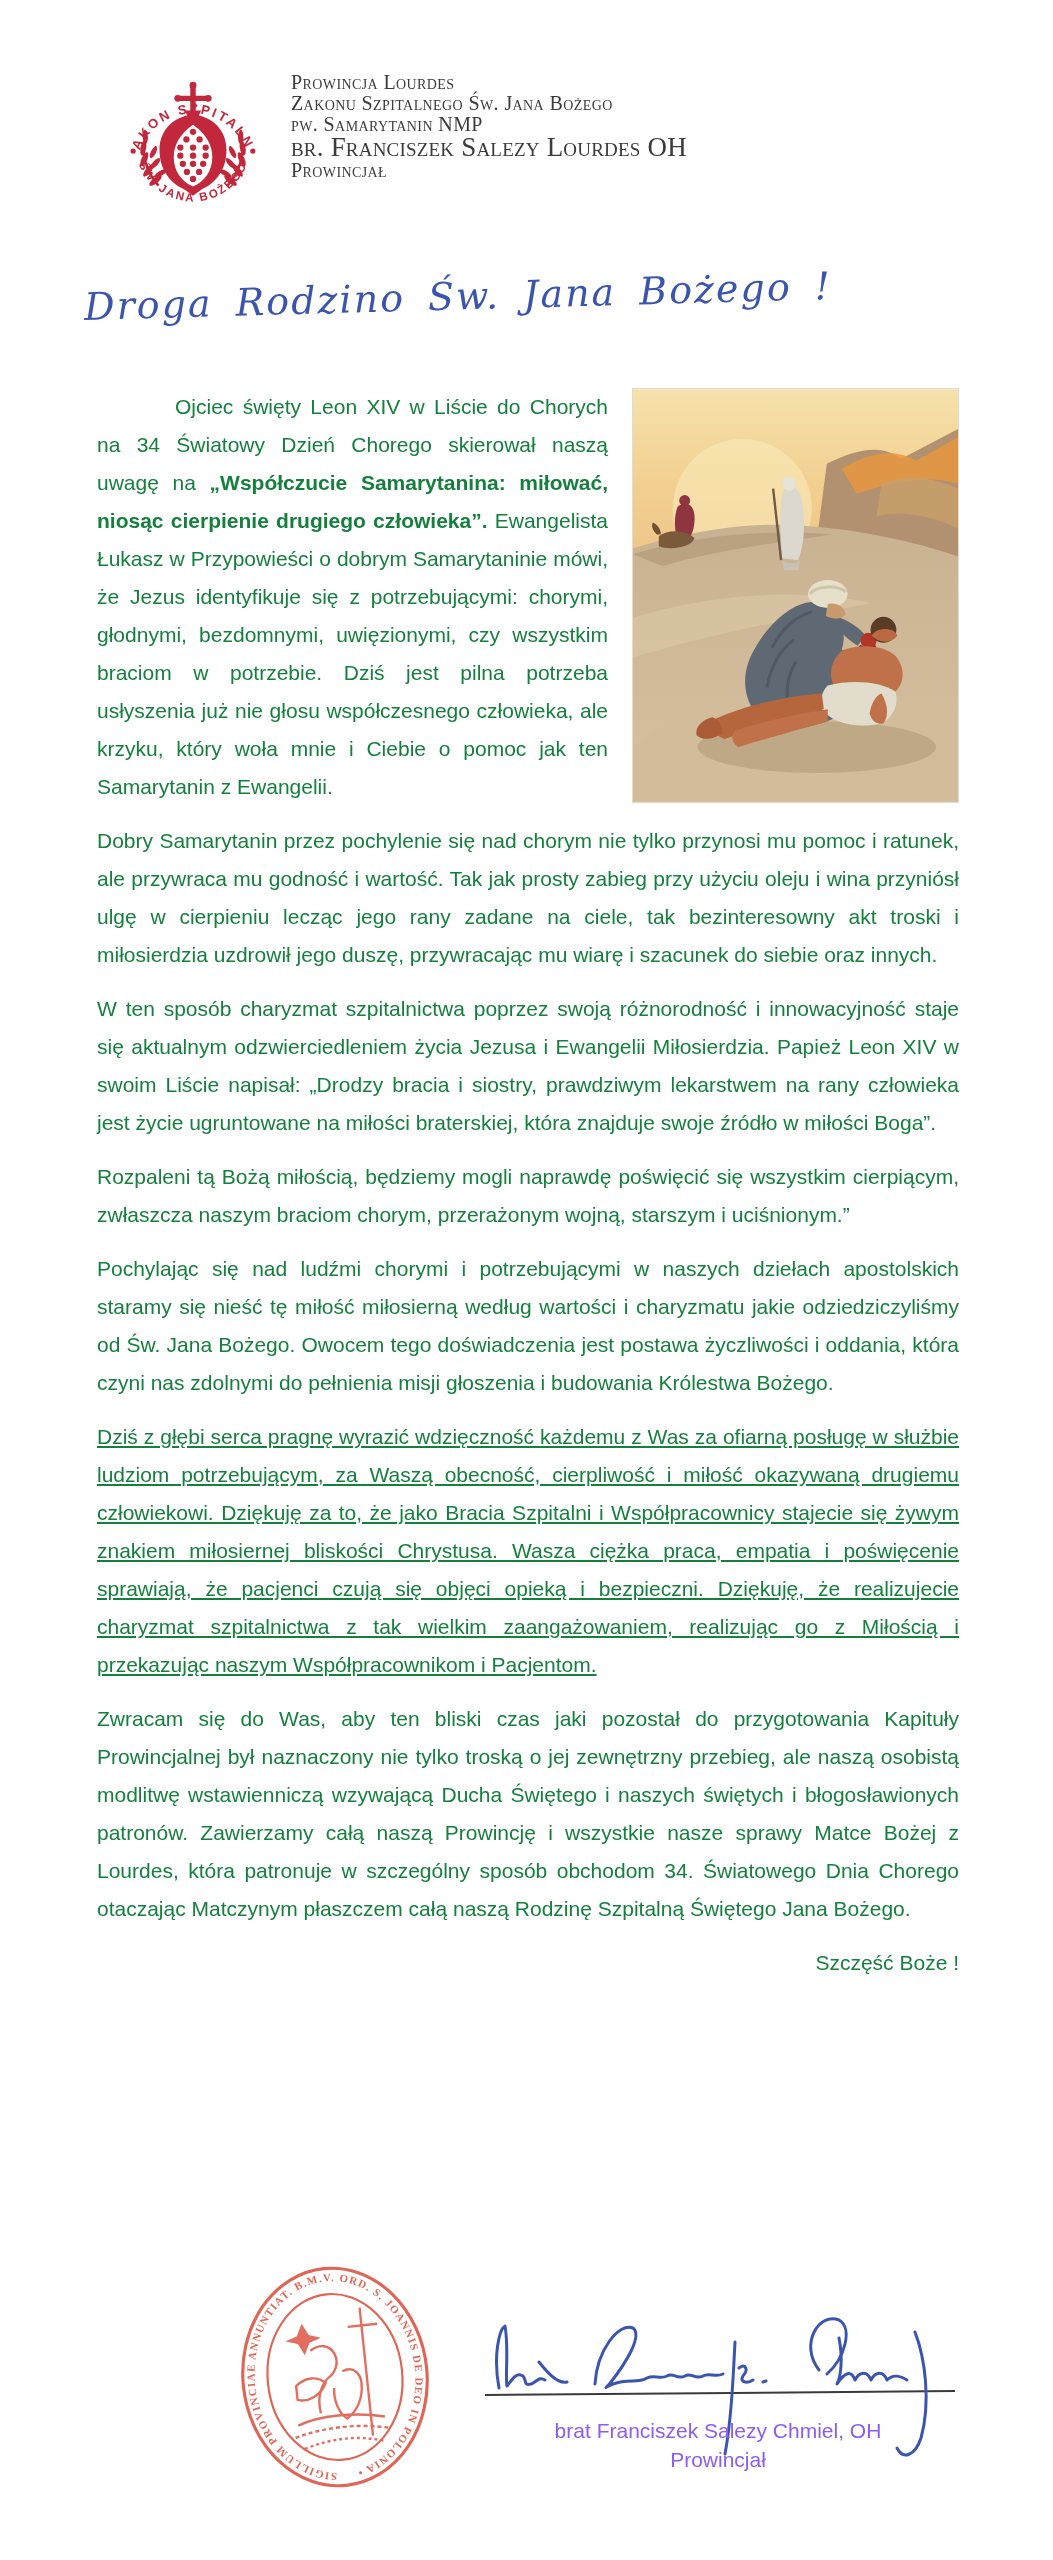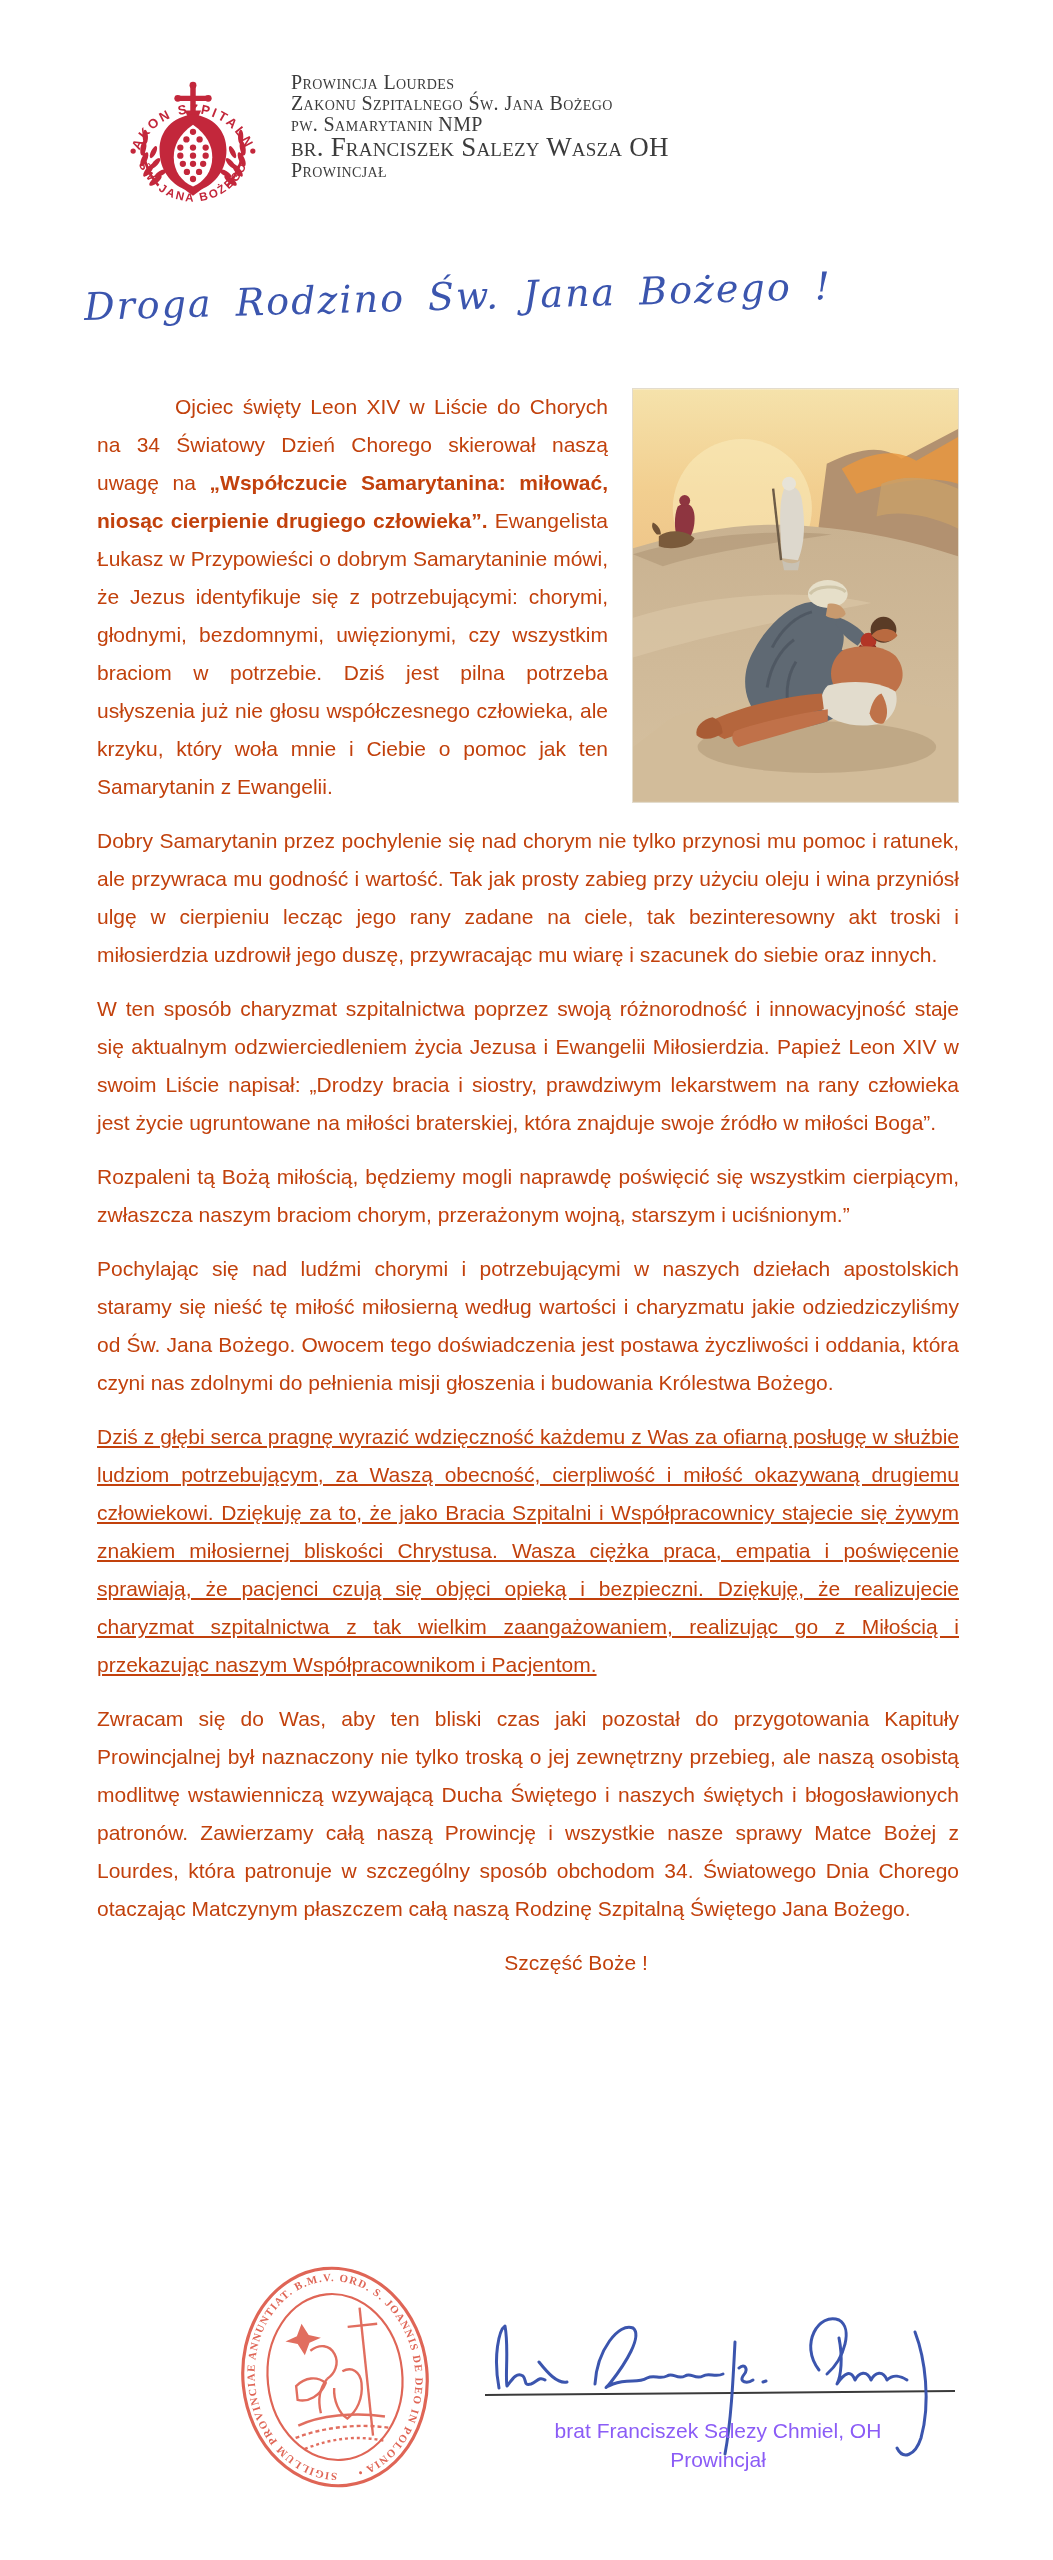--- a/index.html
+++ b/index.html
@@ -38,32 +38,32 @@
     font-family:"DejaVu Serif",serif;font-style:italic;
     color:var(--ink-blue,#3b55ae);
     font-size:38px;letter-spacing:2px;word-spacing:9px;
     transform:rotate(-1.6deg);
     white-space:nowrap;
   }
   
   .content{
     position:absolute;left:97px;top:388px;width:862px;
     font-size:21px;line-height:38px;text-align:justify;
-    color:#c2410c;
+    color:#15803d;
   }
   .painting{
     float:right;width:327px;height:415px;
     margin:0 0 12px 24px;
     border:1px solid #e3dccd;
   }
   .content p{margin-bottom:16px;}
   .p1{text-indent:78px;margin-bottom:26px;}
   .p4{margin-bottom:38px;}
   .p6{margin-bottom:26px;text-decoration:underline;}
-  .closing{margin-left:96px;margin-top:8px;text-align:center;}
+  .closing{margin-left:96px;margin-top:8px;text-align:right;}
   b{font-weight:bold;}
   
   .seal{position:absolute;left:236px;top:2262px;width:198px;height:230px;
         transform:rotate(-6deg);opacity:.92;}
   .sig-wrap{position:absolute;left:483px;top:2292px;width:480px;height:180px;}
   .sig-svg{position:absolute;left:0;top:0;width:480px;height:180px;}
   .sig-name{
     position:absolute;left:478px;top:2416px;width:480px;
     text-align:center;font-size:21px;line-height:29px;color:#8b5cf6;
   }
@@ -129,21 +129,21 @@
     </g>
 
     <use href="#branch"></use>
     <use href="#branch" transform="translate(140,0) scale(-1,1)"></use>
   </svg>
 
   <div class="lh-text">
     <div class="lh-line">Prowincja Lourdes</div>
     <div class="lh-line">Zakonu Szpitalnego Św. Jana Bożego</div>
     <div class="lh-line">pw. Samarytanin NMP</div>
-    <div class="lh-line big">br. Franciszek Salezy Wasza OH</div>
+    <div class="lh-line big">br. Franciszek Salezy Lourdes OH</div>
     <div class="lh-line">Prowincjał</div>
   </div>
 
 
   <div class="greeting">Droga Rodzino Św. Jana Bożego !</div>
 
   <div class="content">
 
     <svg class="painting" viewBox="0 0 327 415" role="img" aria-label="Miłosierny Samarytanin pochylający się nad rannym wędrowcem">
       <defs>

